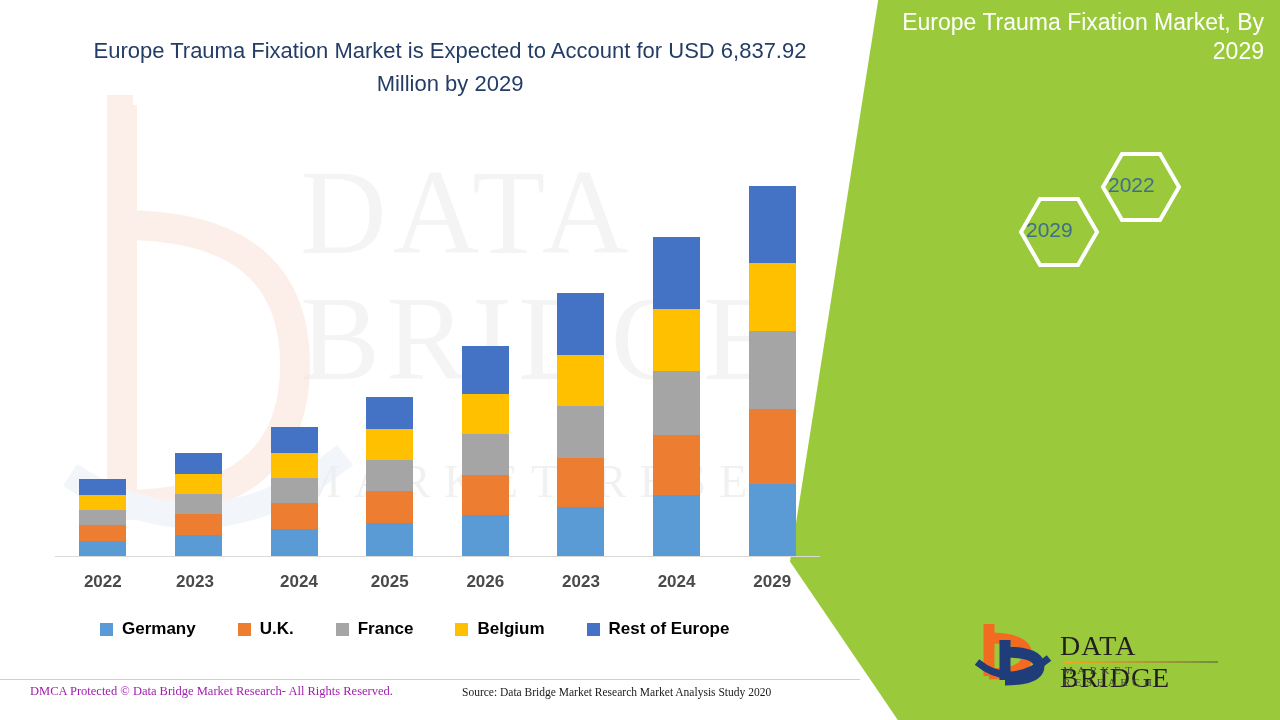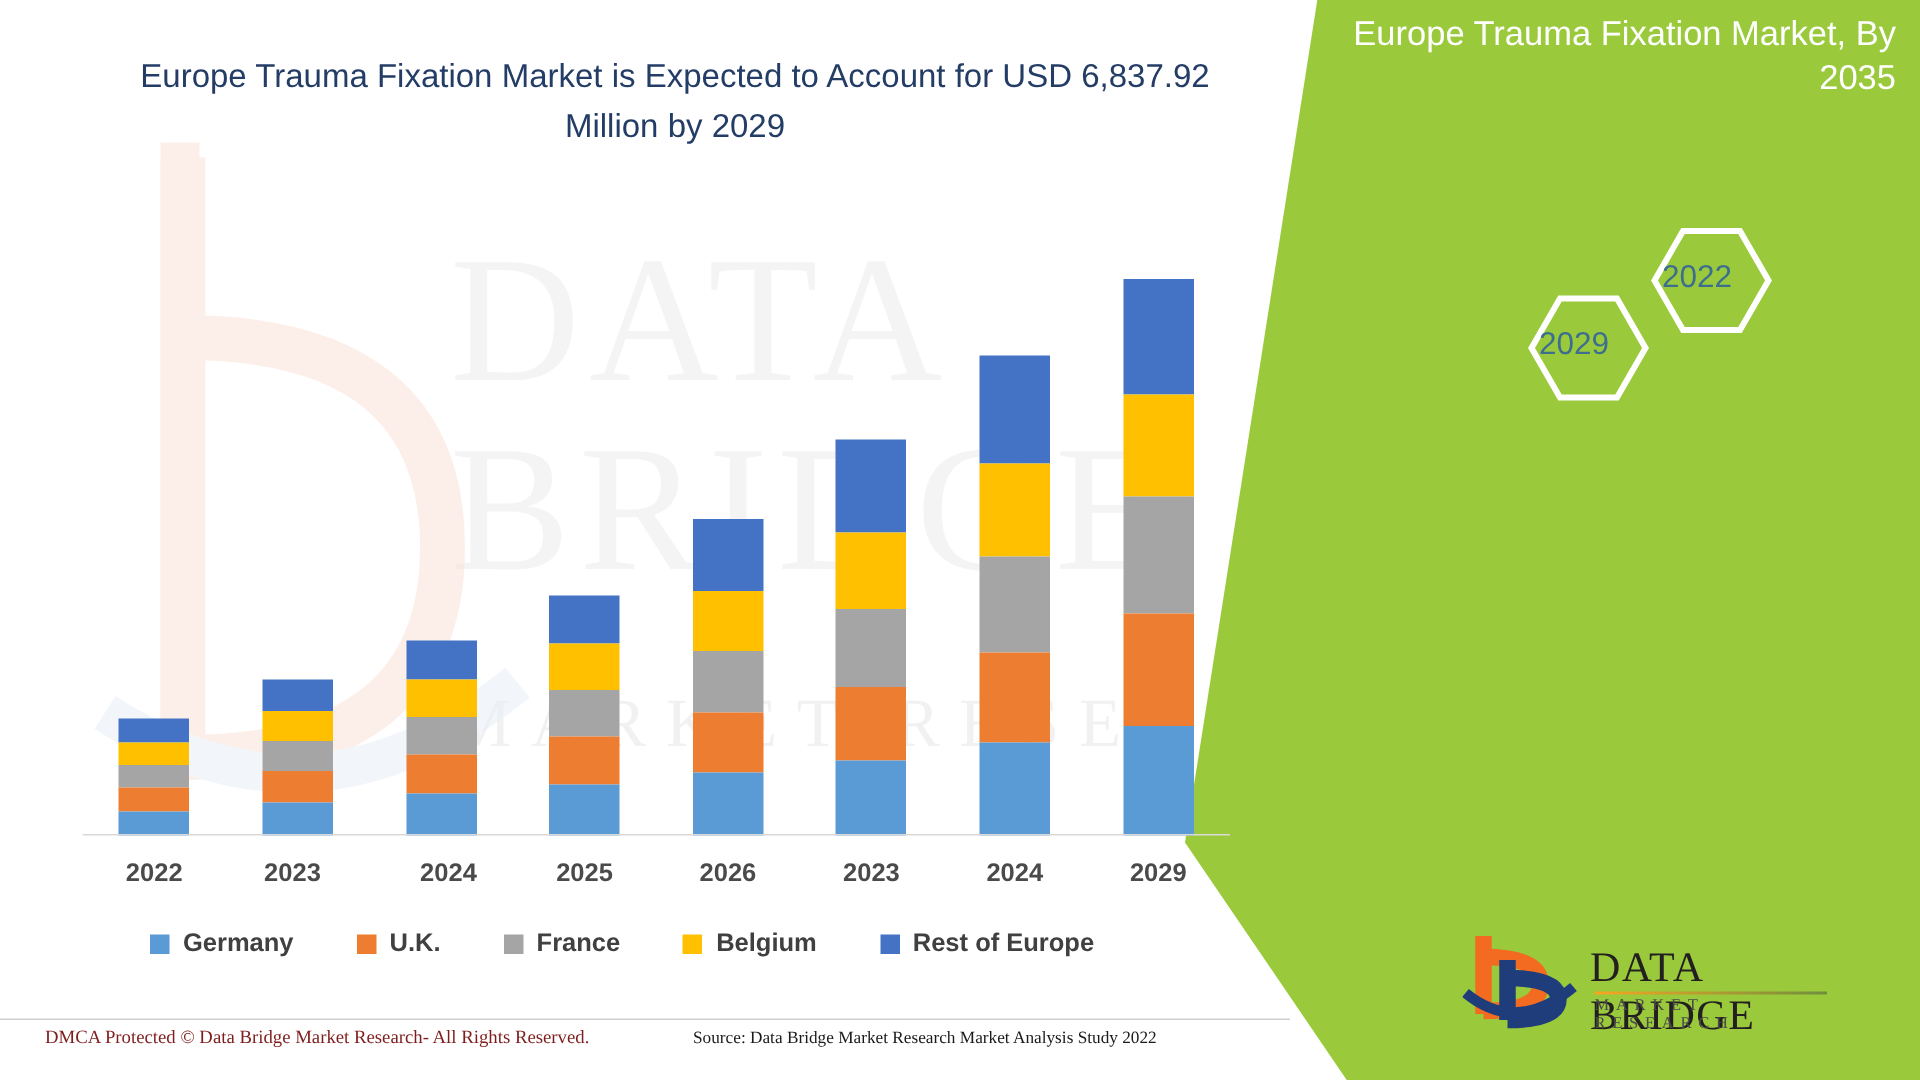--- a/index.html
+++ b/index.html
@@ -92,30 +92,30 @@
     position:absolute; width:60px; text-align:center;
     font-size:17px; font-weight:700; color:#4a4a4a;
   }
 
   #legend {
     position:absolute; left:100px; top:617px; height:24px; z-index:4;
     display:flex; align-items:center; gap:0;
   }
   .legend-item { display:flex; align-items:center; margin-right:42px; }
   .legend-swatch { width:13px; height:13px; margin-right:9px; flex:0 0 auto; }
-  .legend-label { font-size:17px; font-weight:700; color:#404040; white-space:nowrap; }
+  .legend-label { font-size:17px; font-weight:700; color:#000000; white-space:nowrap; }
 
   
   #footer-rule {
     position:absolute; left:0; top:679px; width:860px; height:1px;
     background:#cfcfcf; z-index:4;
   }
   #footer-left {
     position:absolute; left:30px; top:684px; z-index:4;
-    font-family:"Liberation Serif", serif; font-size:12.5px; color:#7f1d1d;
+    font-family:"Liberation Serif", serif; font-size:12.5px; color:#a21caf;
   }
   #footer-right {
     position:absolute; left:462px; top:686px; z-index:4;
     font-family:"Liberation Serif", serif; font-size:11.5px; color:#1a1a1a;
   }
 </style>
 </head>
 <body>
 
 <div id="watermark-big">DATA BRIDGE</div>
@@ -215,21 +215,21 @@
       <span class="legend-swatch" style="background: rgb(255, 192, 0);"></span>
       <span class="legend-label">Belgium</span>
     </div>
     <div class="legend-item">
       <span class="legend-swatch" style="background: rgb(68, 114, 196);"></span>
       <span class="legend-label">Rest of Europe</span>
     </div>
   </div>
 
 <div id="green-panel"></div>
-<div id="panel-title">Europe Trauma Fixation Market, By 2035</div>
+<div id="panel-title">Europe Trauma Fixation Market, By 2029</div>
 
 <div id="hex-group">
   <svg width="200" height="130" viewBox="0 0 200 130">
     <polygon points="62,16 100,16 119,49 100,82 62,82 43,49" fill="none" stroke="#ffffff" stroke-width="4" transform="translate(72,-12)"></polygon>
     <polygon points="62,16 100,16 119,49 100,82 62,82 43,49" fill="none" stroke="#ffffff" stroke-width="4" transform="translate(-10,33)"></polygon>
   </svg>
   <span class="hex-label" style="left:120px; top:23px;">2022</span>
   <span class="hex-label" style="left:38px; top:68px;">2029</span>
 </div>
 
@@ -244,13 +244,13 @@
     <path d="M30 34 Q64 34 64 48 Q64 62 30 62" stroke="#1F3D7A" stroke-width="11" fill="none"></path>
     <path d="M2 44 Q36 72 74 40" stroke="#1F3D7A" stroke-width="7" fill="none"></path>
   </svg>
   <div class="logo-text">DATA BRIDGE</div>
   <div class="logo-rule"></div>
   <div class="logo-sub">MARKET RESEARCH</div>
 </div>
 
 <div id="footer-rule"></div>
 <div id="footer-left">DMCA Protected © Data Bridge Market Research- All Rights Reserved.</div>
-<div id="footer-right">Source: Data Bridge Market Research Market Analysis Study 2022</div>
+<div id="footer-right">Source: Data Bridge Market Research Market Analysis Study 2020</div>
 
 </body></html>

